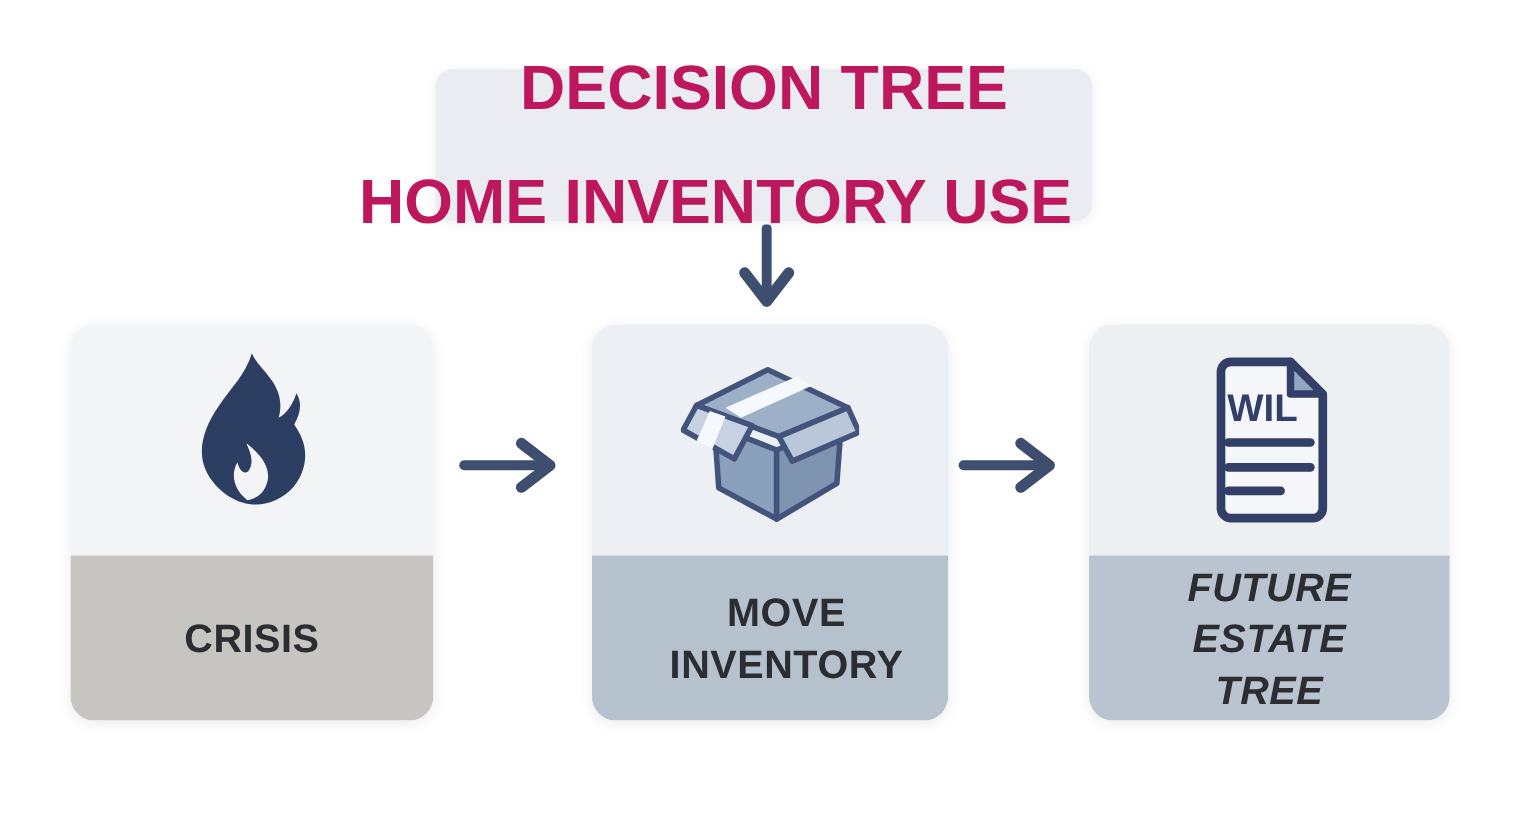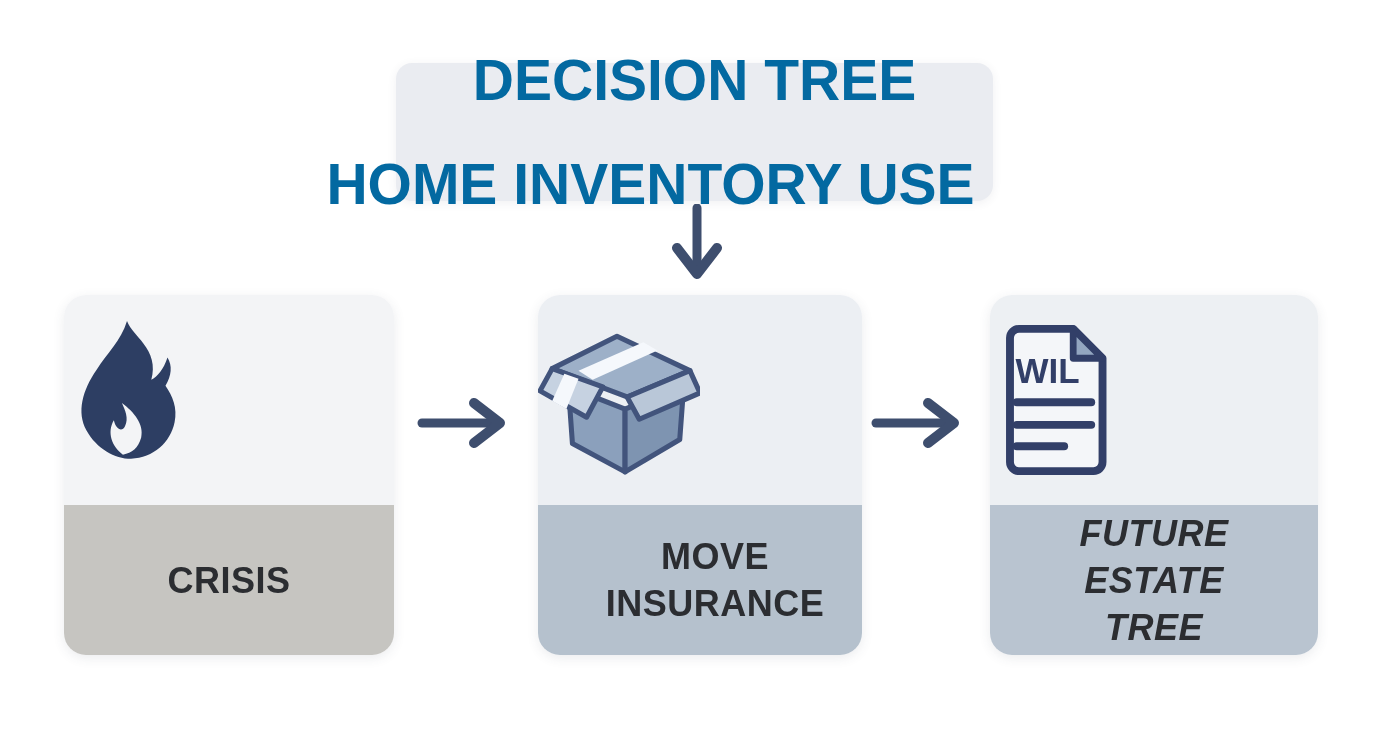--- a/index.html
+++ b/index.html
@@ -7,37 +7,37 @@
   body { font-family: "Liberation Sans", sans-serif; position: relative; }
 
   
   .title-box {
     position: absolute; left: 396px; top: 63px; width: 597px; height: 138px;
     background: #eaecf1; border-radius: 16px;
     box-shadow: 0 2px 10px rgba(60,70,90,.08);
     display: flex; flex-direction: column; justify-content: center; align-items: center;
   }
   .title-line {
-    font-weight: 700; font-size: 57px; line-height: 64px; color: #0369a1;
+    font-weight: 700; font-size: 57px; line-height: 64px; color: #be185d;
     white-space: nowrap; letter-spacing: 0px; text-align: center;
   }
   .title-line.shifted { transform: translateX(-44px); margin-top: 40px; }
 
   
   .connector { position: absolute; }
   .connector svg { display: block; }
   .arrow-stroke { stroke: #3e4e6e; fill: none; stroke-linecap: round; stroke-linejoin: round; }
 
   
   .card {
     position: absolute; top: 295px; height: 360px; border-radius: 22px;
     overflow: hidden; box-shadow: 0 3px 12px rgba(60,70,90,.10);
     display: flex; flex-direction: column;
   }
-  .card-top { height: 210px; display: flex; align-items: center; }
+  .card-top { height: 210px; display: flex; align-items: center; justify-content: center; }
   .card-band {
     height: 150px; display: flex; flex-direction: column;
     align-items: center; justify-content: center;
   }
   .card-label-line {
     font-weight: 700; font-size: 36px; line-height: 47px; color: #2b2d31;
     letter-spacing: .5px; text-align: center; white-space: nowrap;
   }
 
   #card-crisis  { left: 64px;  width: 330px; }
@@ -121,21 +121,21 @@
         <polygon points="14,44 64,62 48,92 2,66" fill="#c6d2e1"></polygon>
 
         <polygon points="88,72 150,46 160,68 100,94" fill="#b9c7d8"></polygon>
       </g>
 
       <polygon points="26,49 40,54 28,84 14,76" fill="#f5f8fc"></polygon>
     </svg>
   </div>
   <div class="card-band">
     <div class="card-label-line">MOVE</div>
-    <div class="card-label-line">INSURANCE</div>
+    <div class="card-label-line">INVENTORY</div>
   </div>
 </div>
 
 <div class="connector" style="left:870px; top:393px;">
   <svg width="105" height="60" viewBox="0 0 105 60">
     <path class="arrow-stroke" d="M6 30 H76" stroke-width="9"></path>
     <path class="arrow-stroke" d="M58 10 L84 30 L58 50" stroke-width="10"></path>
   </svg>
 </div>
 

